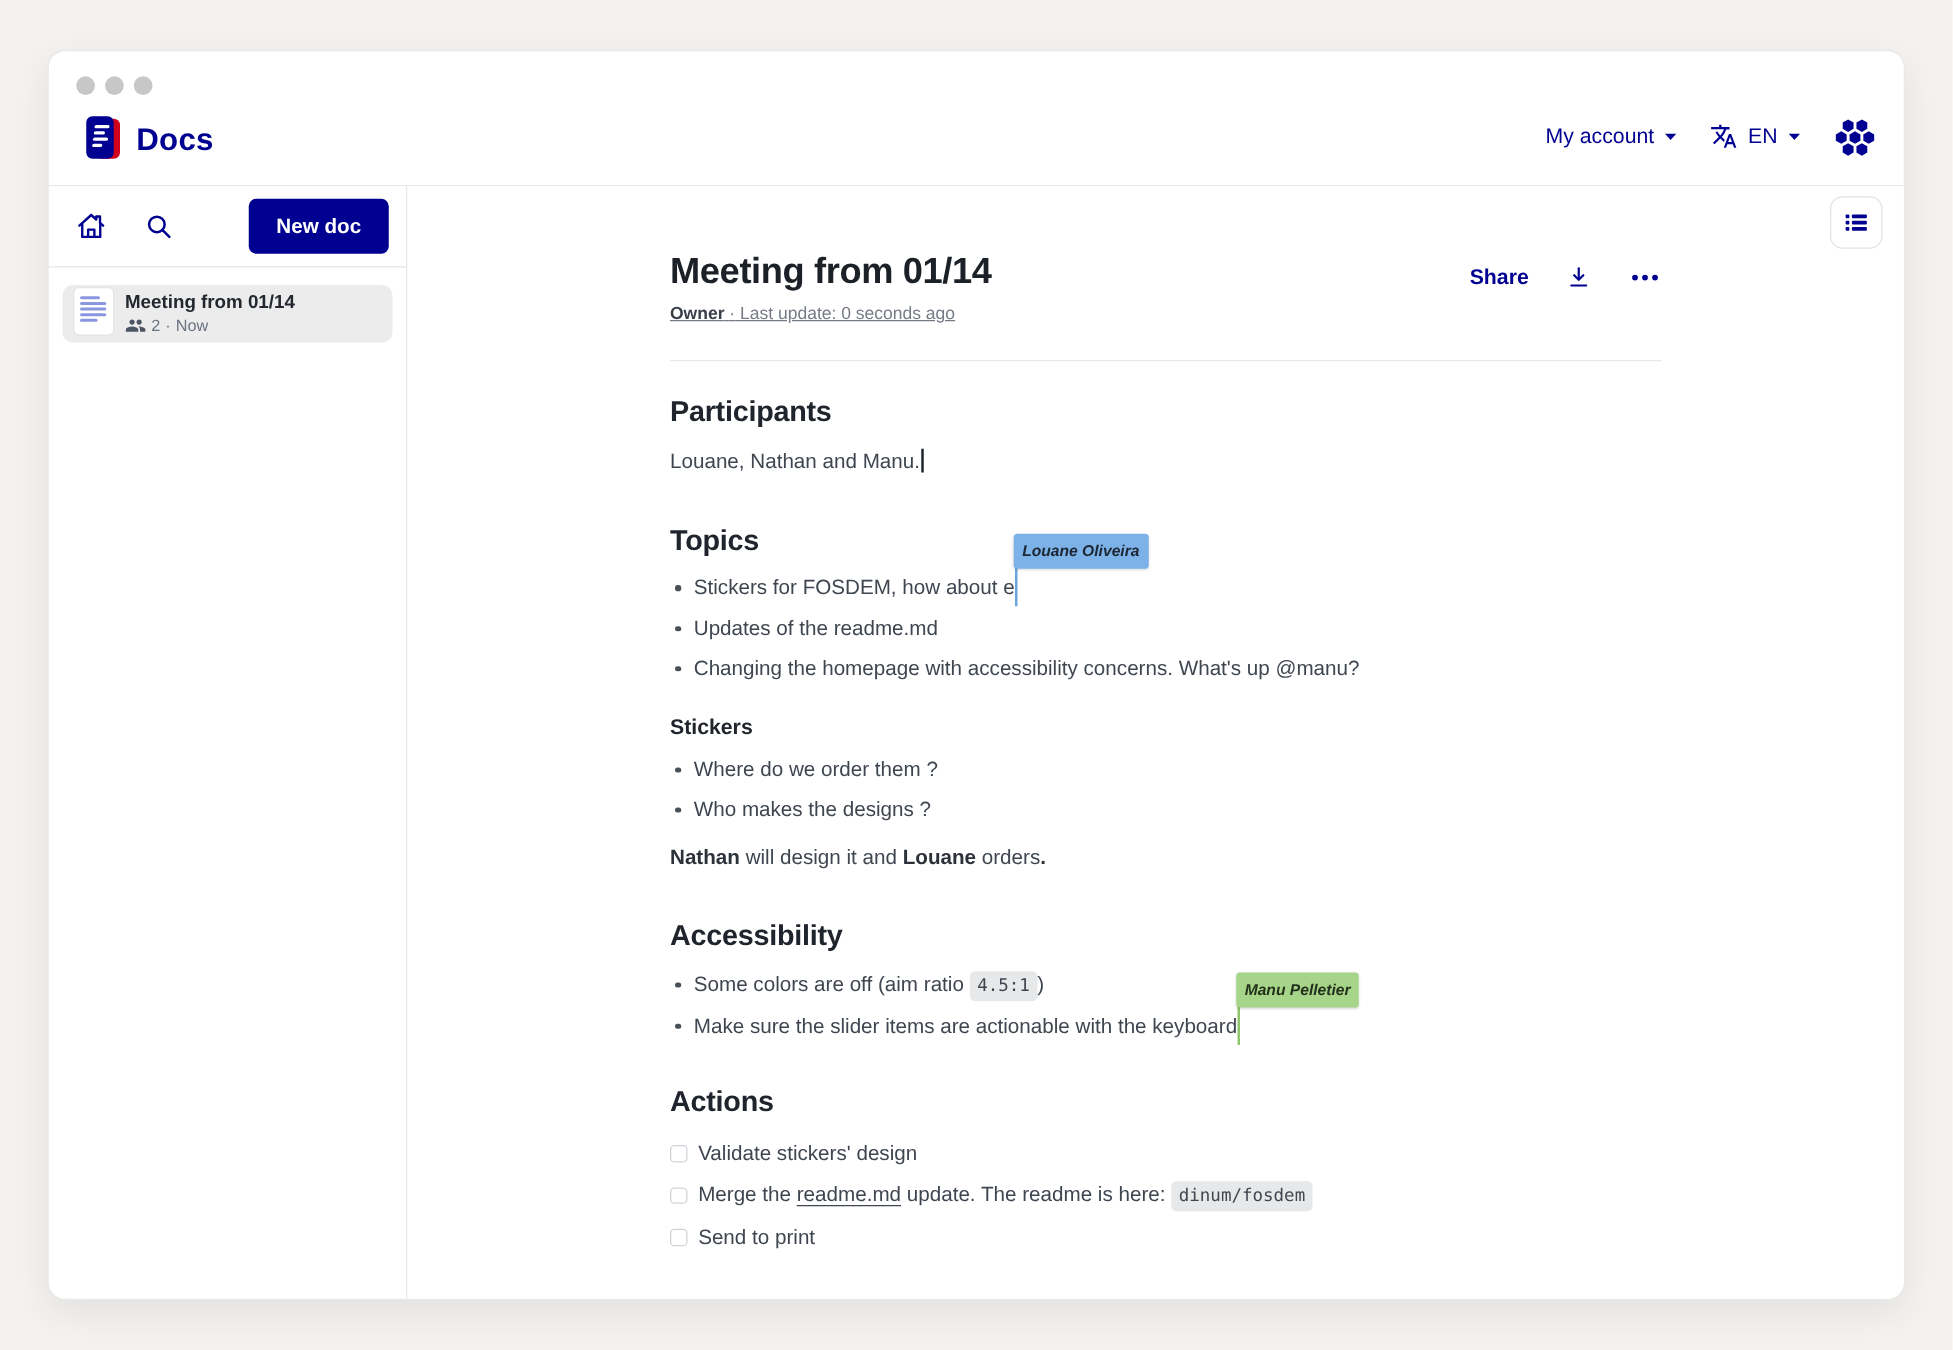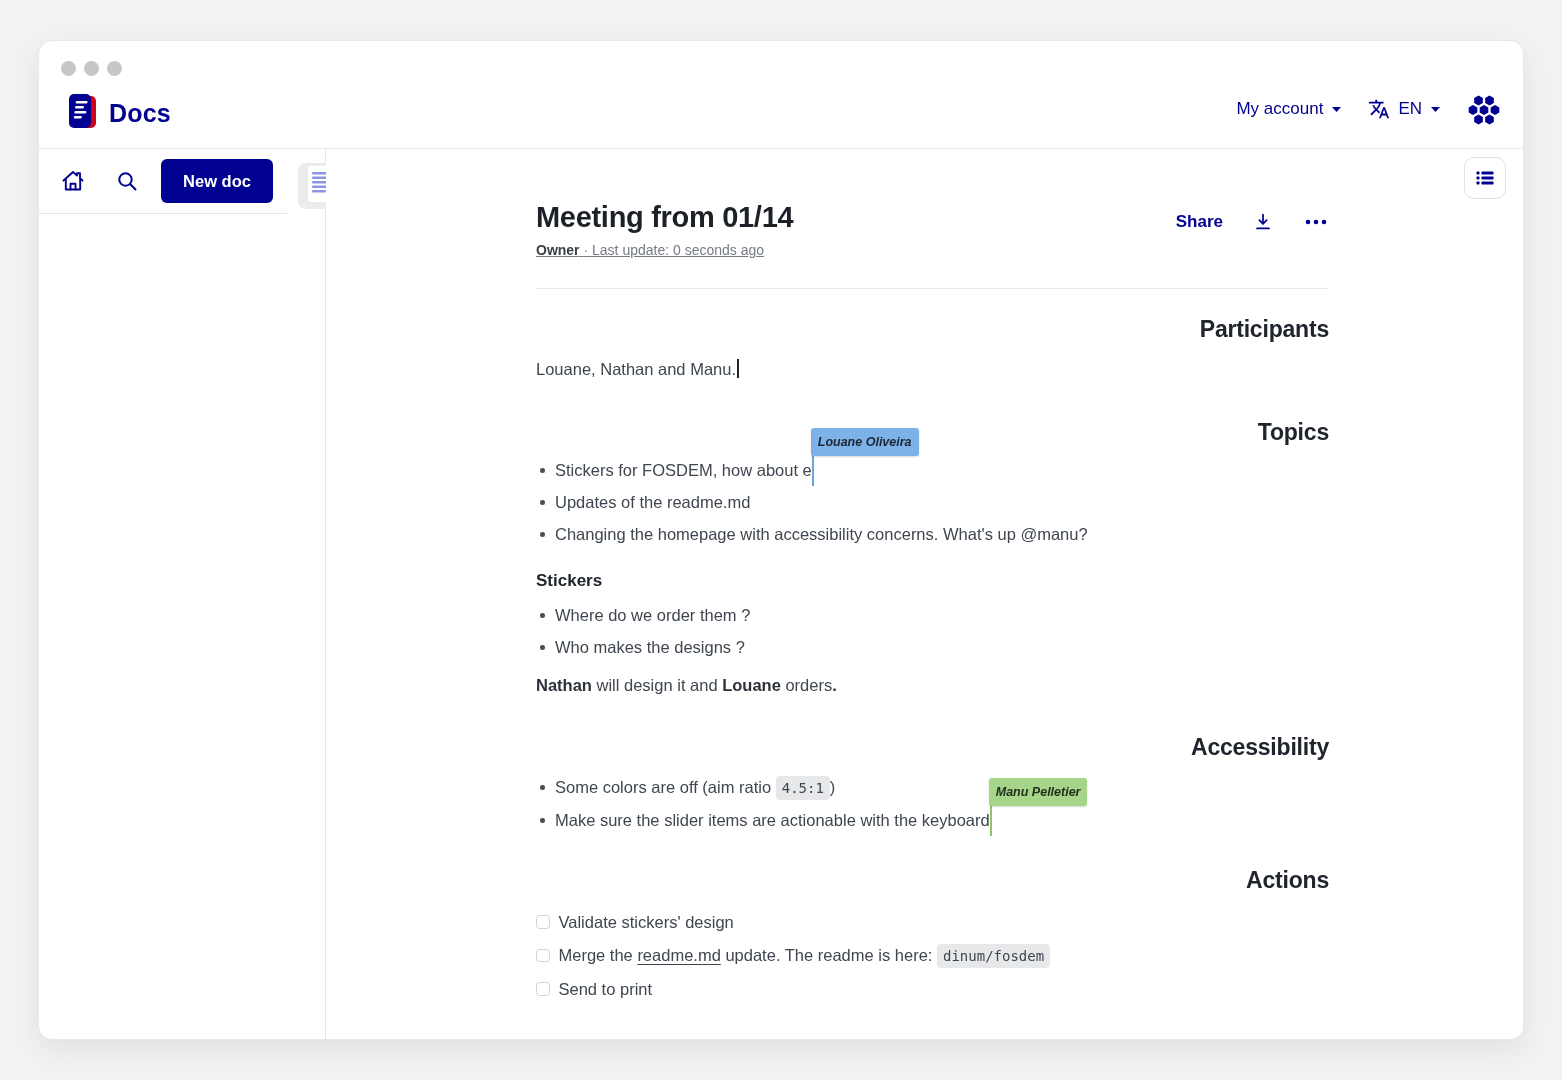--- a/index.html
+++ b/index.html
@@ -21,40 +21,40 @@
   .appheader { height: 108px; flex: none; border-bottom: 1px solid #e9e9e9; position: relative; }
   .win-dots { position: absolute; top: 20px; left: 22px; display: flex; gap: 8px; }
   .win-dots i { width: 15px; height: 15px; border-radius: 50%; background: #c7c7c7; }
   .brand { position: absolute; left: 25px; bottom: 13px; display: flex; align-items: center; gap: 9px; }
   .brand-name { font-size: 25px; font-weight: 800; color: #000091; letter-spacing: .2px; }
   .header-right { position: absolute; right: 22px; bottom: 22px; display: flex; align-items: center; gap: 26px; }
   .hdr-item { display: flex; align-items: center; gap: 8px; color: #000091; font-size: 17px; cursor: pointer; }
   .hdr-item .lbl { font-weight: 500; }
   
   .appbody { flex: 1; display: flex; min-height: 0; }
-  .sidebar { width: 287px; flex: none; border-right: 1px solid #e5e5e5; display: flex; flex-direction: row; }
+  .sidebar { width: 287px; flex: none; border-right: 1px solid #e5e5e5; display: flex; flex-direction: column; }
   .side-toolbar { height: 65px; flex: none; display: flex; align-items: center; padding: 0 14px; gap: 14px; border-bottom: 1px solid #e5e5e5; }
   .icon-btn { width: 40px; height: 40px; display: flex; align-items: center; justify-content: center; border: none; background: transparent; border-radius: 6px; cursor: pointer; }
   .newdoc-btn { margin-left: auto; width: 112px; height: 44px; background: #000091; color: #fff; font-family: inherit; font-size: 16.5px; font-weight: 700; border: none; border-radius: 6px; cursor: pointer; }
   .doc-list { padding: 14px 11px; }
   .doc-item { display: flex; align-items: center; gap: 8px; background: #ececec; border-radius: 8px; padding: 4px 8px; height: 46px; cursor: pointer; }
   .doc-item-title { font-size: 15px; font-weight: 700; color: #23272e; }
   .doc-item-meta { display: flex; align-items: center; gap: 4px; font-size: 13px; color: #6b7280; margin-top: 2px; }
   
   .main { flex: 1; position: relative; overflow: hidden; background: #fff; }
   .toc-btn { position: absolute; top: 8px; right: 17px; width: 42px; height: 42px; background: #fff; border: 1px solid #e2e2e2; border-radius: 10px; display: flex; align-items: center; justify-content: center; cursor: pointer; }
   .doc { margin: 50px 0 0 210px; width: 793px; }
   .title-row { display: flex; justify-content: space-between; align-items: center; }
   .doc-title { font-size: 29px; font-weight: 800; color: #1c2027; letter-spacing: -.3px; }
   .doc-controls { display: flex; align-items: center; gap: 27px; margin-top: 10px; }
   .share-btn { border: none; background: transparent; font-family: inherit; color: #000091; font-size: 17px; font-weight: 700; cursor: pointer; }
   .meta { margin-top: 7px; font-size: 14px; color: #757b85; text-decoration: underline; }
   .meta .role { font-weight: 700; color: #3a4049; }
   .divider { margin-top: 30px; border: none; border-top: 1px solid #e7e8ea; }
-  h2.sec { font-size: 23px; font-weight: 800; color: #20242c; letter-spacing: -.2px; margin-top: 38px; text-align: right; }
+  h2.sec { font-size: 23px; font-weight: 800; color: #20242c; letter-spacing: -.2px; margin-top: 38px; }
   h2.sec.first { margin-top: 27px; }
   h3.sec { font-size: 17px; font-weight: 800; color: #20242c; margin-top: 26px; }
   .para { margin-top: 15px; font-size: 16.5px; color: #3f4650; line-height: 22px; }
   ul.bullets { margin-top: 13px; list-style: none; }
   ul.bullets li { position: relative; padding-left: 19px; margin-top: 10px; font-size: 16.5px; color: #3f4650; line-height: 22px; }
   ul.bullets li:first-child { margin-top: 0; }
   ul.bullets li::before { content: ''; position: absolute; left: 4px; top: 9px; width: 4.5px; height: 4.5px; border-radius: 50%; background: #4a5058; }
   .b { font-weight: 700; color: #2d323a; }
   .code-chip { font-family: "DejaVu Sans Mono", monospace; font-size: 14px; background: #e7e8ea; color: #40464f; border-radius: 4px; padding: 4px 6px; }
   a.doc-link { color: inherit; text-decoration: underline; text-underline-offset: 3px; cursor: pointer; }

